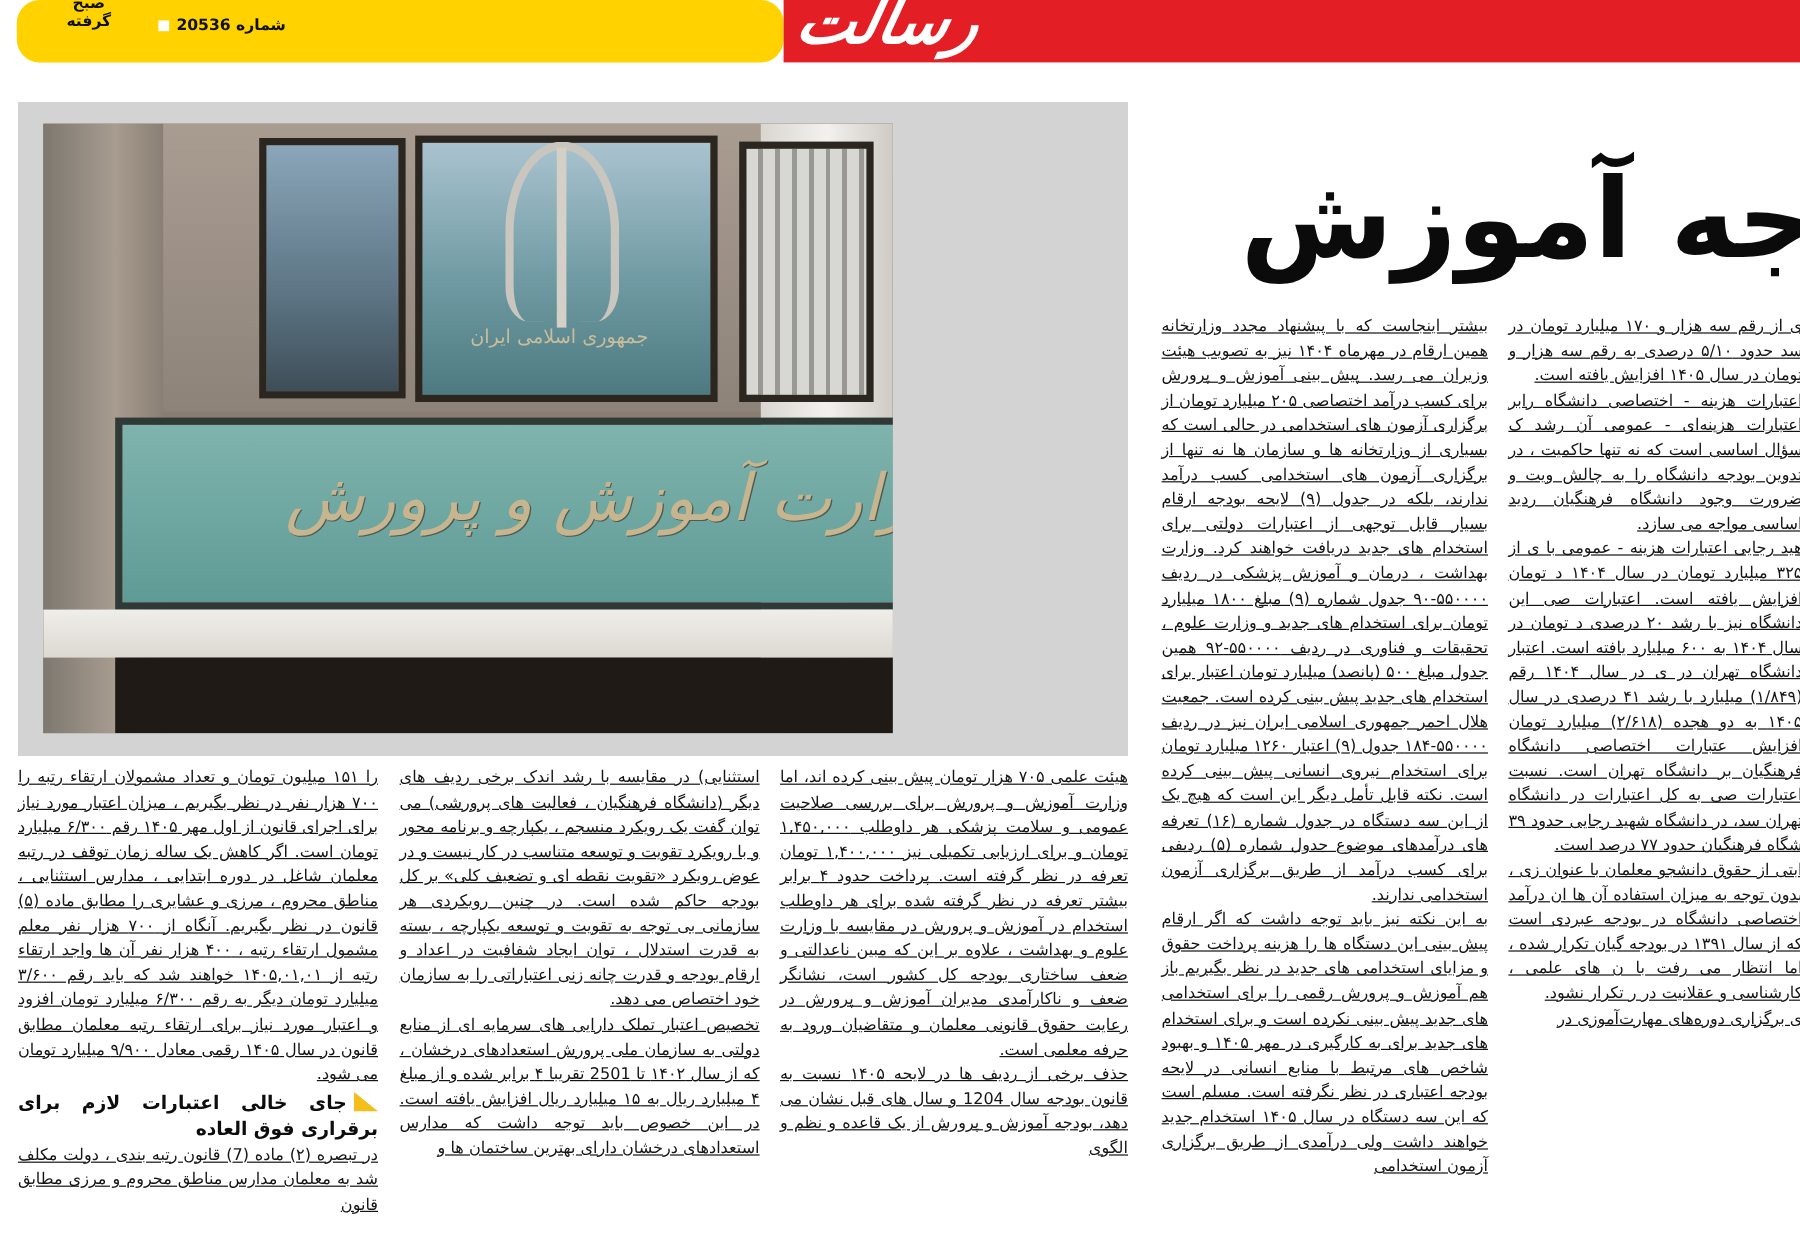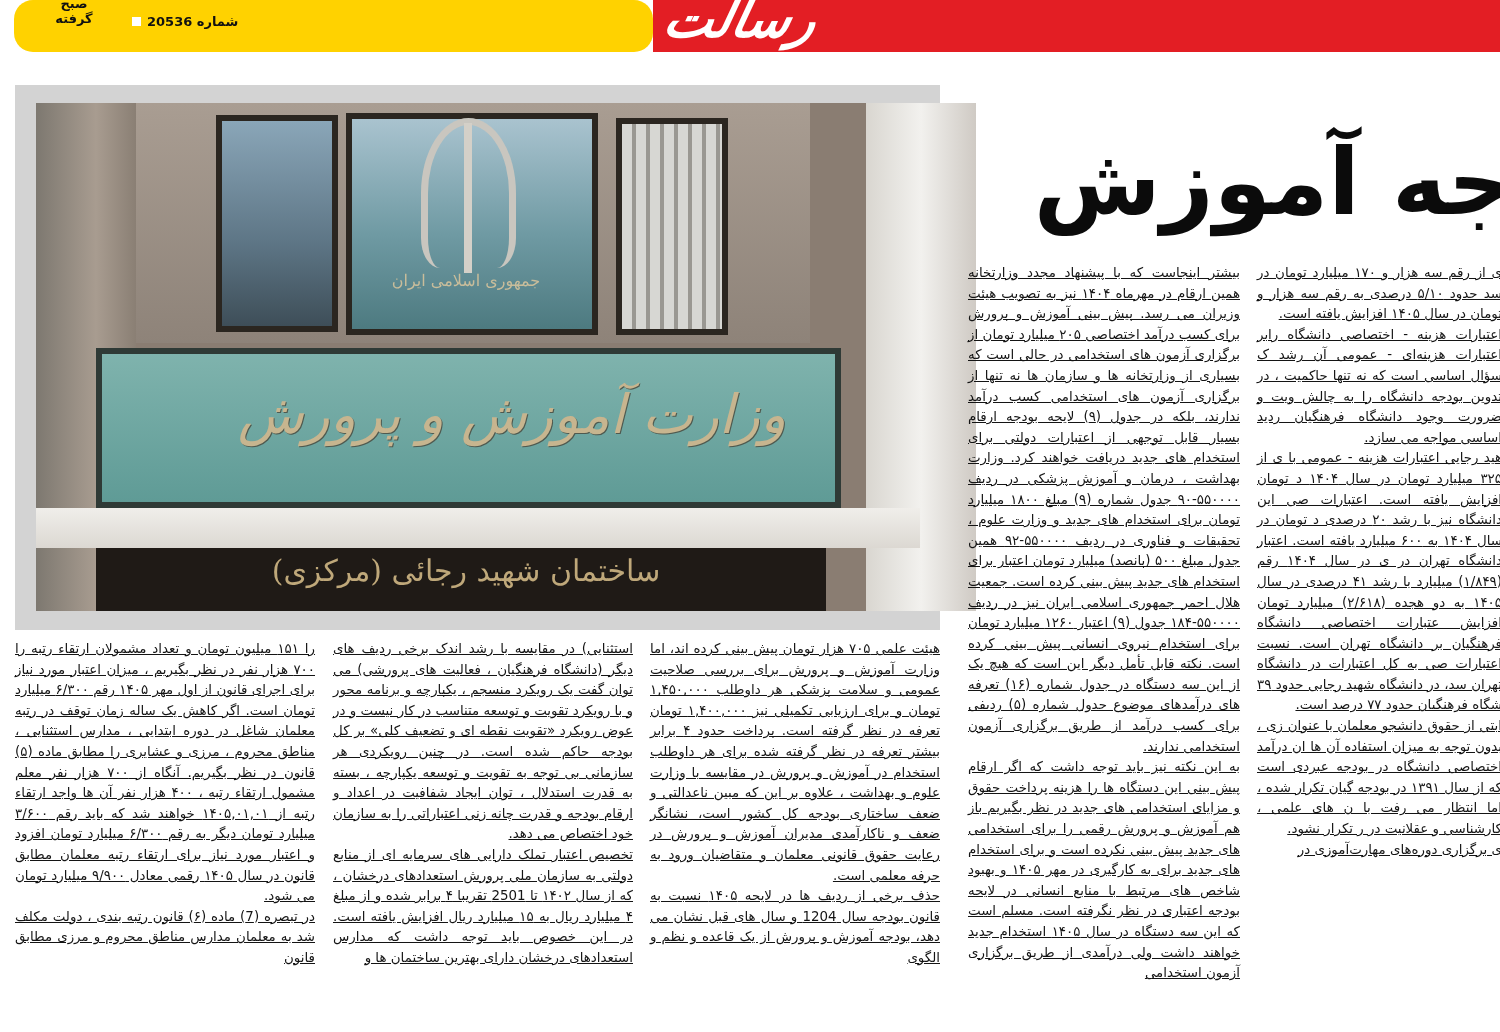--- a/index.html
+++ b/index.html
@@ -42,21 +42,21 @@
     font-family: "DejaVu Sans", sans-serif; font-weight: bold;
     font-size: 92px; line-height: 110px; color: #0b0b0b; direction: rtl;
     letter-spacing: -2px;
   }
   
   .photo-frame {
     position: absolute; left: 15px; top: 85px; width: 925px; height: 545px;
     background: #d3d3d3;
   }
   .photo {
-    position: absolute; left: 36px; top: 103px; width: 940px; height: 508px;
+    position: absolute; left: 36px; top: 103px; width: 708px; height: 508px;
     overflow: hidden; background: #8a7d72;
   }
   .photo .wall-l { position:absolute; left:0; top:0; width:100px; height:508px; background: linear-gradient(90deg,#7d7870,#a89c90 60%,#8a7f74); }
   .photo .wall-r { position:absolute; right:0; top:0; width:110px; height:508px; background: linear-gradient(90deg,#d9d6d0,#f2f1ee 50%,#cfcac4); }
   .photo .stone { position:absolute; left:100px; top:0; width:674px; height:240px; background: linear-gradient(180deg,#a99d92,#8e8379); }
   .photo .win-l { position:absolute; left:180px; top:12px; width:110px; height:205px; background: linear-gradient(180deg,#8aa6b8,#5d7585 60%,#3e4e58); border: 6px solid #2b2620; }
   .photo .win-c { position:absolute; left:310px; top:10px; width:240px; height:210px; background: linear-gradient(180deg,#a9c3cf,#6f9aa3 55%,#4d7a80); border: 6px solid #2b2620; }
   .photo .win-r { position:absolute; left:580px; top:15px; width:100px; height:205px; background: repeating-linear-gradient(90deg,#d7d7d3 0 10px,#9a9892 10px 14px); border: 6px solid #2b2620; }
   .photo .emblem {
     position:absolute; left:385px; top:15px; width:95px; height:150px;
@@ -133,21 +133,20 @@
   <div class="win-l"></div>
   <div class="win-c"></div>
   <div class="win-r"></div>
   <div class="emblem"></div>
   <div class="emblem-stem"></div>
   <div class="small-sign-text">جمهوری اسلامی ایران</div>
   <div class="sign"></div>
   <div class="sign-text">وزارت آموزش و پرورش</div>
   <div class="ledge"></div>
   <div class="door-sign"></div>
-  <div class="door-text">ساختمان شهید رجائی (مرکزی)</div>
 </div>
 
 <div class="col col-1">
   <p>ی از رقم سه هزار و ۱۷۰ میلیارد تومان در سد حدود ۵/۱۰ درصدی به رقم سه هزار و تومان در سال ۱۴۰۵ افزایش یافته است.</p>
   <p>اعتبارات هزینه - اختصاصی دانشگاه رابر اعتبارات هزینه‌ای - عمومی آن رشد ک سؤال اساسی است که نه تنها حاکمیت ، در تدوین بودجه دانشگاه را به چالش ویت و ضرورت وجود دانشگاه فرهنگیان ردید اساسی مواجه می سازد.</p>
   <p>هید رجایی اعتبارات هزینه - عمومی با ی از ۳۲۵ میلیارد تومان در سال ۱۴۰۴ د تومان افزایش یافته است. اعتبارات صی این دانشگاه نیز با رشد ۲۰ درصدی د تومان در سال ۱۴۰۴ به ۶۰۰ میلیارد یافته است. اعتبار دانشگاه تهران در ی در سال ۱۴۰۴ رقم (۱/۸۴۹) میلیارد با رشد ۴۱ درصدی در سال ۱۴۰۵ به دو هجده (۲/۶۱۸) میلیارد تومان افزایش عتبارات اختصاصی دانشگاه فرهنگیان بر دانشگاه تهران است. نسبت اعتبارات صی به کل اعتبارات در دانشگاه تهران سد، در دانشگاه شهید رجایی حدود ۳۹ شگاه فرهنگیان حدود ۷۷ درصد است.</p>
   <p>ابتی از حقوق دانشجو معلمان با عنوان زی ، بدون توجه به میزان استفاده آن ها ان درآمد اختصاصی دانشگاه در بودجه عبردی است که از سال ۱۳۹۱ در بودجه گیان تکرار شده ، اما انتظار می رفت با ن های علمی ، کارشناسی و عقلانیت در ر تکرار نشود.</p>
   <p>ی برگزاری دوره‌های مهارت‌آموزی در</p>
 </div>
 
@@ -161,14 +160,17 @@
   <p>حذف برخی از ردیف ها در لایحه ۱۴۰۵ نسبت به قانون بودجه سال 1204 و سال های قبل نشان می دهد، بودجه آموزش و پرورش از یک قاعده و نظم و الگوی</p>
 </div>
 
 <div class="col col-4">
   <p>استثنایی) در مقایسه با رشد اندک برخی ردیف های دیگر (دانشگاه فرهنگیان ، فعالیت های پرورشی) می توان گفت یک رویکرد منسجم ، یکپارچه و برنامه محور و با رویکرد تقویت و توسعه متناسب در کار نیست و در عوض رویکرد «تقویت نقطه ای و تضعیف کلی» بر کل بودجه حاکم شده است. در چنین رویکردی هر سازمانی بی توجه به تقویت و توسعه یکپارچه ، بسته به قدرت استدلال ، توان ایجاد شفافیت در اعداد و ارقام بودجه و قدرت چانه زنی اعتباراتی را به سازمان خود اختصاص می دهد.</p>
   <p>تخصیص اعتبار تملک دارایی های سرمایه ای از منابع دولتی به سازمان ملی پرورش استعدادهای درخشان ، که از سال ۱۴۰۲ تا 2501 تقریبا ۴ برابر شده و از مبلغ ۴ میلیارد ریال به ۱۵ میلیارد ریال افزایش یافته است. در این خصوص باید توجه داشت که مدارس استعدادهای درخشان دارای بهترین ساختمان ها و</p>
 </div>
 
 <div class="col col-5">
   <p>را ۱۵۱ میلیون تومان و تعداد مشمولان ارتقاء رتبه را ۷۰۰ هزار نفر در نظر بگیریم ، میزان اعتبار مورد نیاز برای اجرای قانون از اول مهر ۱۴۰۵ رقم ۶/۳۰۰ میلیارد تومان است. اگر کاهش یک ساله زمان توقف در رتبه معلمان شاغل در دوره ابتدایی ، مدارس استثنایی ، مناطق محروم ، مرزی و عشایری را مطابق ماده (۵) قانون در نظر بگیریم. آنگاه از ۷۰۰ هزار نفر معلم مشمول ارتقاء رتبه ، ۴۰۰ هزار نفر آن ها واجد ارتقاء رتبه از ۱۴۰۵,۰۱,۰۱ خواهند شد که باید رقم ۳/۶۰۰ میلیارد تومان دیگر به رقم ۶/۳۰۰ میلیارد تومان افزود و اعتبار مورد نیاز برای ارتقاء رتبه معلمان مطابق قانون در سال ۱۴۰۵ رقمی معادل ۹/۹۰۰ میلیارد تومان می شود.</p>
-  <p>در تبصره (7) ماده (۶) قانون رتبه بندی ، دولت مکلف شد به معلمان مدارس مناطق محروم و مرزی مطابق قانون</p>
+  <div class="subhead">
+    <span class="tri"></span><span>جای خالی اعتبارات لازم برای برقراری فوق العاده</span>
+  </div>
+  <p>در تبصره (۲) ماده (7) قانون رتبه بندی ، دولت مکلف شد به معلمان مدارس مناطق محروم و مرزی مطابق قانون</p>
 </div>
 
 </body></html>

